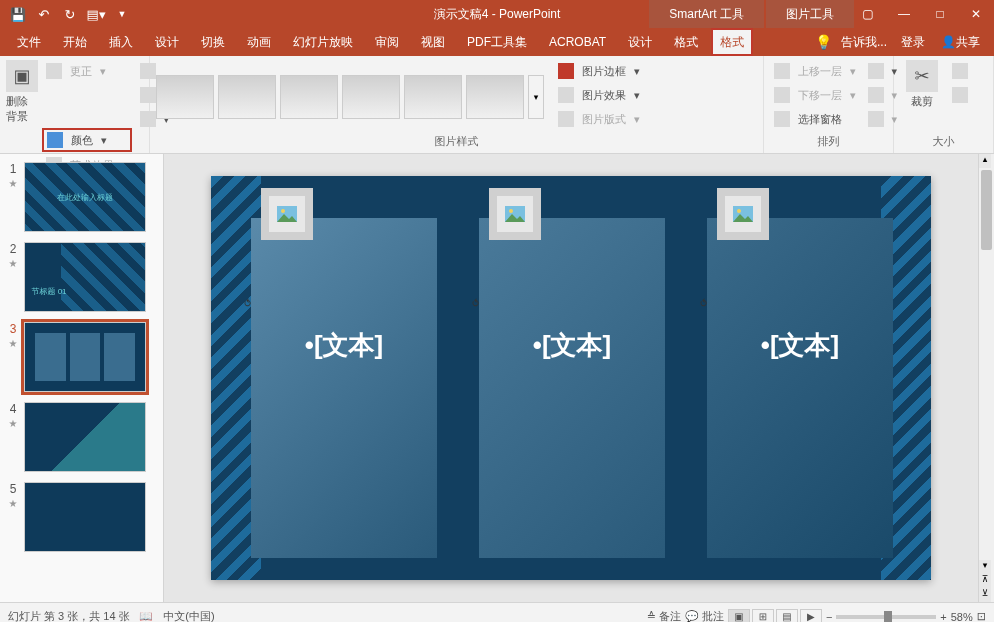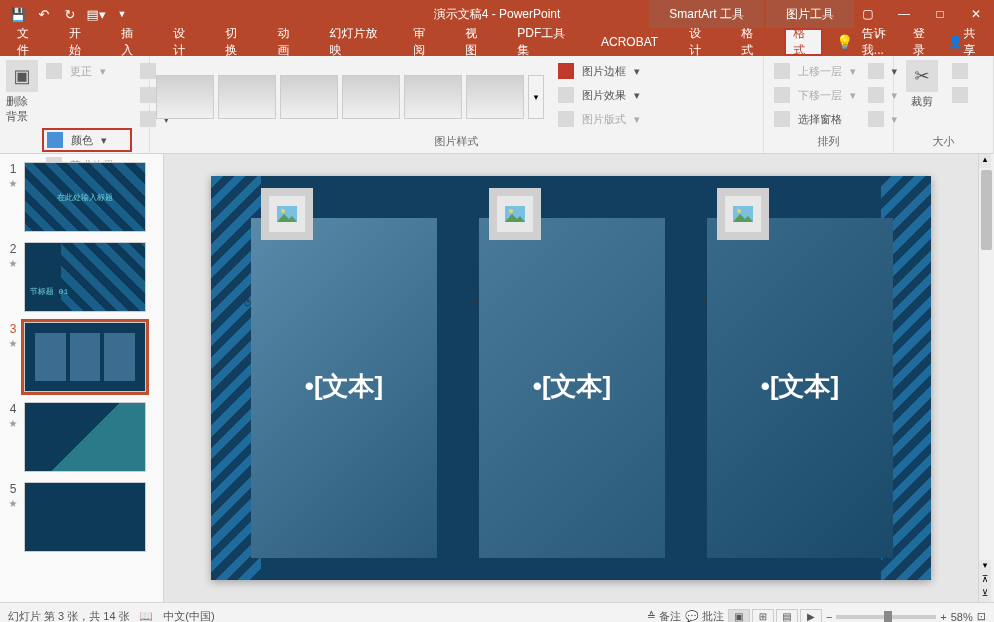--- a/index.html
+++ b/index.html
@@ -7,21 +7,21 @@
 
 .title-bar { height: 28px; background: #b7472a; display: flex; align-items: center; color: #fff; position: relative; }
 .qat { display: flex; gap: 2px; padding: 0 6px; align-items: center; }
 .qat-btn { width: 24px; height: 24px; display: flex; align-items: center; justify-content: center; font-size: 13px; }
 .title-text { position: absolute; left: 50%; transform: translateX(-50%); color: #fff; font-size: 12px; }
 .ctx-tabs { position: absolute; right: 140px; display: flex; gap: 2px; height: 28px; align-items: stretch; }
 .ctx-tab { background: #a8543d; color: #fff; padding: 0 20px; display: flex; align-items: center; font-size: 12px; }
 .win-controls { position: absolute; right: 0; display: flex; align-items: center; height: 28px; }
 .win-btn { width: 36px; height: 28px; display: flex; align-items: center; justify-content: center; color: #fff; font-size: 12px; }
 
-.ribbon-tabs { height: 28px; background: #b7472a; display: flex; align-items: flex-start; padding: 0 8px; gap: 13px; color: #fff; }
+.ribbon-tabs { height: 28px; background: #b7472a; display: flex; align-items: flex-start; padding: 0 8px; gap: 4px; color: #fff; }
 .rtab { padding: 0 9px; height: 28px; display: flex; align-items: center; font-size: 12px; cursor: pointer; }
 .rtab-active { background: #f3f3f3; color: #b7472a; border: 2px solid #c0392b; padding: 0 7px; }
 .rtab-right { margin-left: auto; display: flex; align-items: center; gap: 4px; }
 .lamp { font-size: 14px; }
 
 .ribbon { height: 98px; background: #f3f3f3; border-bottom: 1px solid #d4d4d4; display: flex; }
 .rgroup { border-right: 1px solid #e0e0e0; padding: 4px 6px 2px; display: flex; flex-direction: column; position: relative; }
 .rgroup-label { font-size: 11px; color: #666; text-align: center; margin-top: auto; padding-bottom: 2px; }
 .grp-body { display: flex; gap: 4px; flex: 1; }
 
@@ -40,37 +40,37 @@
 .gallery-more { width: 16px; height: 44px; border: 1px solid #ccc; display: flex; align-items: center; justify-content: center; font-size: 9px; }
 
 .workspace { display: flex; height: 448px; background: #e6e6e6; }
 .thumbs { width: 164px; background: #f9f9f9; border-right: 1px solid #d4d4d4; overflow-y: auto; padding: 6px 0; }
 .thumb-row { display: flex; align-items: flex-start; padding: 2px 6px 8px; gap: 4px; }
 .thumb-num { width: 14px; font-size: 12px; color: #555; display: flex; flex-direction: column; align-items: center; gap: 2px; }
 .star { font-size: 10px; color: #999; }
 .thumb-img { width: 122px; height: 70px; background: #0e3a5a; border: 1px solid #ccc; position: relative; overflow: hidden; }
 .thumb-img.selected { outline: 3px solid #c05030; }
 .thumb-diag { position: absolute; width: 200%; height: 200%; background: repeating-linear-gradient(45deg,#1a5f8a 0 8px,#0e3a5a 8px 16px); top:-50%; left:-50%; }
-.thumb-txt { position: absolute; color: #6bd0d6; font-size: 8px; top: 50%; left: 50%; transform: translate(-50%,-50%); font-family: Liberation Mono, monospace; }
+.thumb-txt { position: absolute; color: #6bd0d6; font-size: 8px; top: 50%; left: 50%; transform: translate(-50%,-50%); }
 
 .canvas-area { flex: 1; display: flex; position: relative; background: #e6e6e6; }
 .vscroll { width: 16px; background: #f0f0f0; border-left: 1px solid #d4d4d4; display: flex; flex-direction: column; }
 .vscroll-thumb { background: #c0c0c0; height: 80px; margin: 2px; border-radius: 2px; }
 .canvas-wrap { flex: 1; display: flex; align-items: center; justify-content: center; padding: 20px; }
 
 .slide { width: 720px; height: 404px; background: #123f60; position: relative; overflow: hidden; box-shadow: 0 2px 8px rgba(0,0,0,0.3); }
 .slide-stripes { position: absolute; width: 60px; height: 500px; background: repeating-linear-gradient(-45deg,#1e6b9c 0 8px,#123f60 8px 16px); }
 .slide-stripes.left { left: -10px; top: -40px; transform: rotate(0deg); }
 .slide-stripes.right { right: -10px; top: -40px; }
 
 .smart-shape { position: absolute; top: 42px; width: 186px; height: 340px; background: #3a6d8f; }
 .smart-shape img, .smart-shape .bgimg { position: absolute; inset: 0; background: linear-gradient(135deg,#5a8aaa,#2a5a7a); }
 .smart-shape .photo-plc { position: absolute; top: -30px; left: 10px; width: 52px; height: 52px; background: #e8e8e8; border: 8px solid #d0d0d0; display: flex; align-items: center; justify-content: center; }
 .smart-shape .photo-plc svg { width: 20px; height: 16px; }
-.smart-shape .txt { position: absolute; top: 110px; left: 50%; transform: translateX(-50%); color: #fff; font-size: 26px; font-weight: bold; white-space: nowrap; margin-top: 41px; }
+.smart-shape .txt { position: absolute; top: 110px; left: 50%; transform: translateX(-50%); color: #fff; font-size: 26px; font-weight: bold; white-space: nowrap; }
 .vbar { position: absolute; left: -12px; top: 80px; width: 14px; height: 100px; font-size: 10px; writing-mode: vertical-rl; color: #333; }
 
 .status-bar { height: 28px; background: #f3f3f3; border-top: 1px solid #d4d4d4; display: flex; align-items: center; font-size: 11px; color: #555; padding: 0 8px; gap: 10px; }
 .status-right { margin-left: auto; display: flex; align-items: center; gap: 4px; }
 .view-btns { display: flex; gap: 2px; }
 .vb { width: 22px; height: 16px; border: 1px solid #ccc; display: flex; align-items: center; justify-content: center; font-size: 10px; }
 .vb.active { background: #ddd; }
 .zoom-slider { width: 100px; height: 4px; background: #ccc; position: relative; }
 .zoom-thumb { position: absolute; width: 8px; height: 12px; background: #888; top: -4px; left: 48px; }
 

